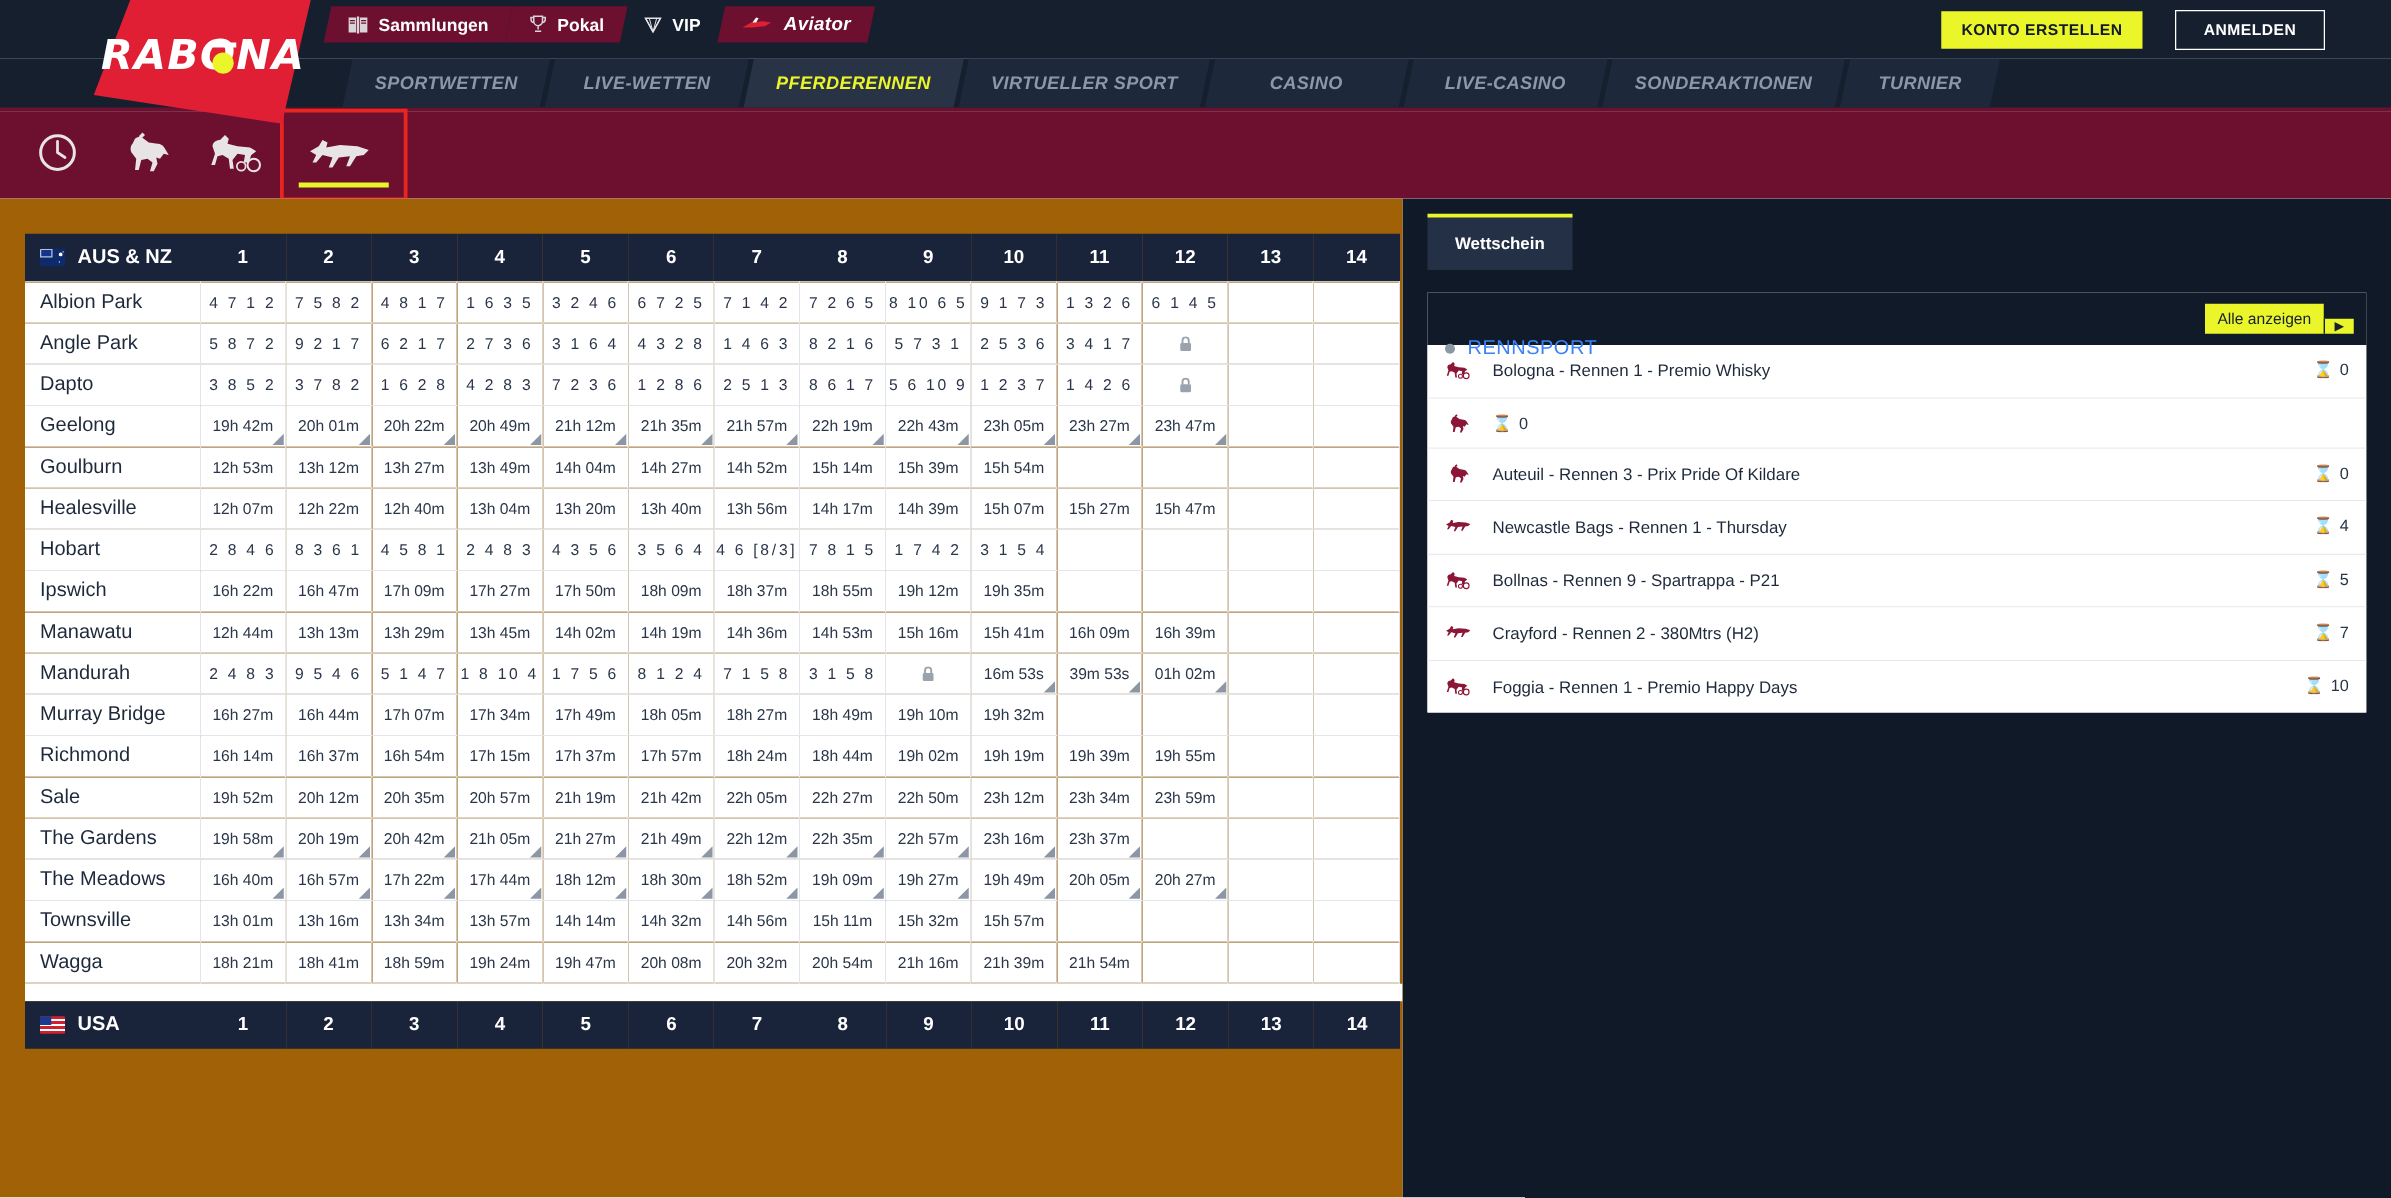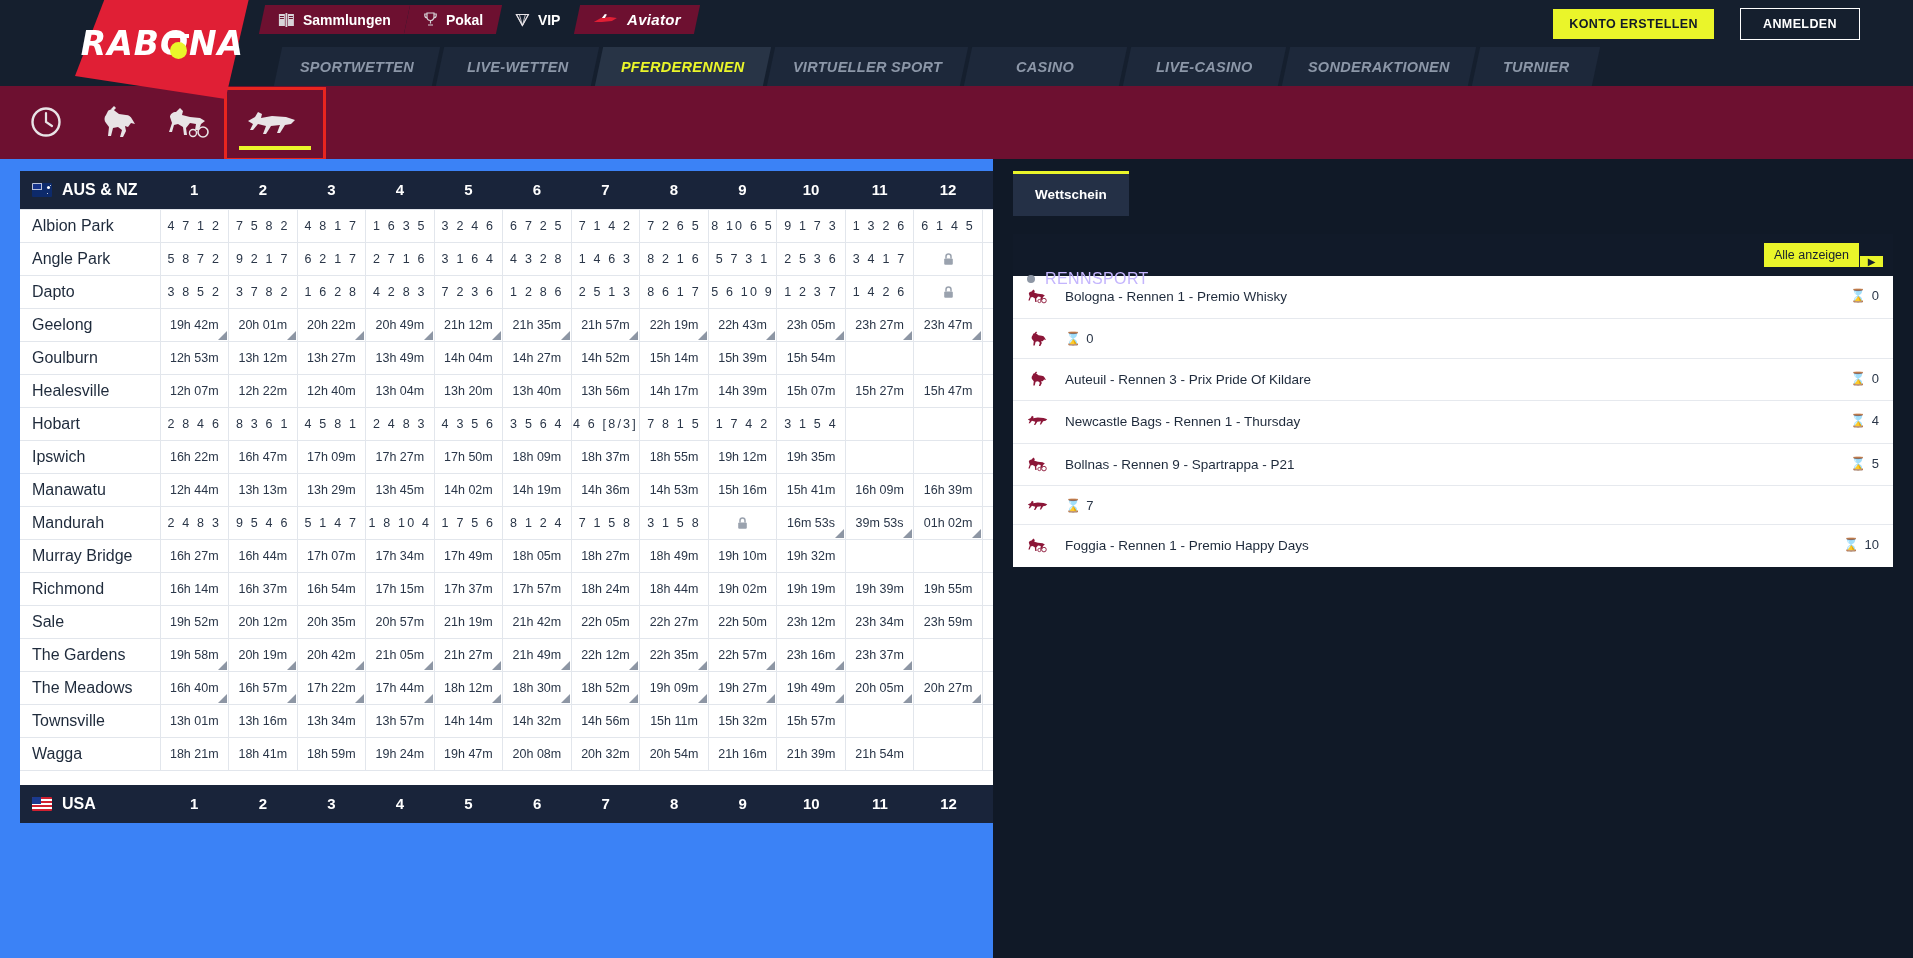--- a/index.html
+++ b/index.html
@@ -161,23 +161,23 @@
   
   .page {
     position: relative;
     height: calc(958px - 47px - 42px - 70px);
     background: #ffffff;
     display: flex;
   }
 
   .table-area {
     position: relative;
-    width: 993px;
-    padding: 12px 0 0 20px;
-    background: #3b82f6;
+    width: 1122px;
+    padding: 28px 0 0 20px;
+    background: #a16207;
     overflow: hidden;
   }
 
   table.races {
     border-collapse: collapse;
     width: 1100px;
     table-layout: fixed;
   }
   table.races thead th {
     background: #19243a;
@@ -281,21 +281,21 @@
   }
   .rennsport-head {
     background: #111a29;
     display: flex; align-items: center;
     height: 42px;
     padding: 0 10px 0 14px;
     justify-content: space-between;
   }
   .rennsport-title {
     display: flex; align-items: center; gap: 10px;
-    color: #c4b5fd;
+    color: #3b82f6;
     font-size: 16px;
     letter-spacing: .4px;
     margin-top: 48px;
   }
   .bullet {
     width: 8px; height: 8px; border-radius: 50%;
     background: #8d96a4;
     display: inline-block;
   }
   .show-all-wrap { display: flex; align-items: flex-end; }
@@ -508,21 +508,21 @@
             <td><span class="digits">1 3 2 6</span></td>
             <td><span class="digits">6 1 4 5</span></td>
             <td class="empty"></td>
             <td class="empty"></td>
           </tr>
           <tr>
             <td class="venue">Angle Park</td>
             <td><span class="digits">5 8 7 2</span></td>
             <td><span class="digits">9 2 1 7</span></td>
             <td><span class="digits">6 2 1 7</span></td>
-            <td><span class="digits">2 7 1 6</span></td>
+            <td><span class="digits">2 7 3 6</span></td>
             <td><span class="digits">3 1 6 4</span></td>
             <td><span class="digits">4 3 2 8</span></td>
             <td><span class="digits">1 4 6 3</span></td>
             <td><span class="digits">8 2 1 6</span></td>
             <td><span class="digits">5 7 3 1</span></td>
             <td><span class="digits">2 5 3 6</span></td>
             <td><span class="digits">3 4 1 7</span></td>
             <td><svg class="lock" width="11" height="13" viewBox="0 0 11 13">
                 <path fill="none" stroke="#9aa2ae" stroke-width="1.5" d="M3 5.5V3.4a2.5 2.5 0 0 1 5 0v2.1"></path>
                 <rect x="1.2" y="5.4" width="8.6" height="6.4" rx="1.1" fill="#9aa2ae"></rect>
@@ -903,20 +903,21 @@
               <span class="hourglass">⌛</span>
               <span>5</span>
             </div>
           </div>
           <div class="race-row">
             <div class="race-icon">
               <svg width="24" height="14" viewBox="0 0 58 30">
                 <path d="M2 14l7-4 3-5 4 2-1 4 11-2 14 1 9 3-4 4-6 1-5 8h-3l3-8-9 1-5 8h-3l3-8-8-2-5 6H4l3-6z"></path>
               </svg>
             </div>
+            <div class="race-label">Crayford - Rennen 2 - 380Mtrs (H2)</div>
             <div class="race-count">
               <span class="hourglass">⌛</span>
               <span>7</span>
             </div>
           </div>
           <div class="race-row">
             <div class="race-icon">
               <svg width="22" height="16" viewBox="0 0 48 34">
                 <path d="M4 12c0-3 3-5 6-5l4-4 3 3-1 4 8 2 10 1 5 3-4 3-2 6h-4l1-6-6-1-4 5 1 7h-3l-1-8-5-3-4 1-2 7H3l3-9-2-6z"></path>
                 <circle cx="37" cy="27" r="5" fill="none" stroke="#8c1638" stroke-width="2"></circle>

